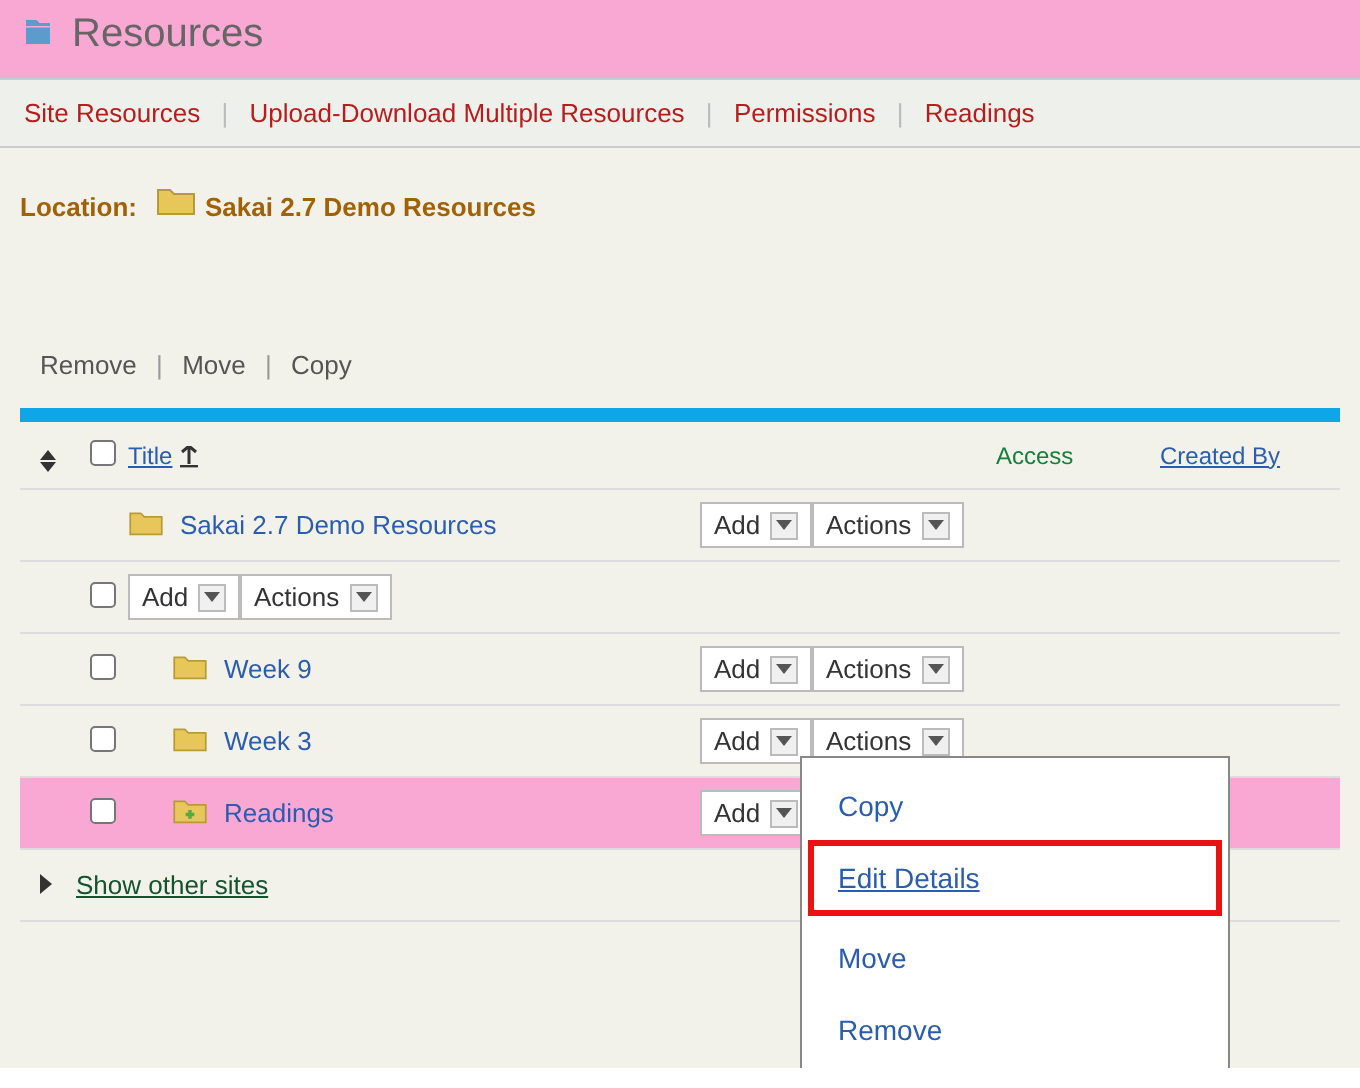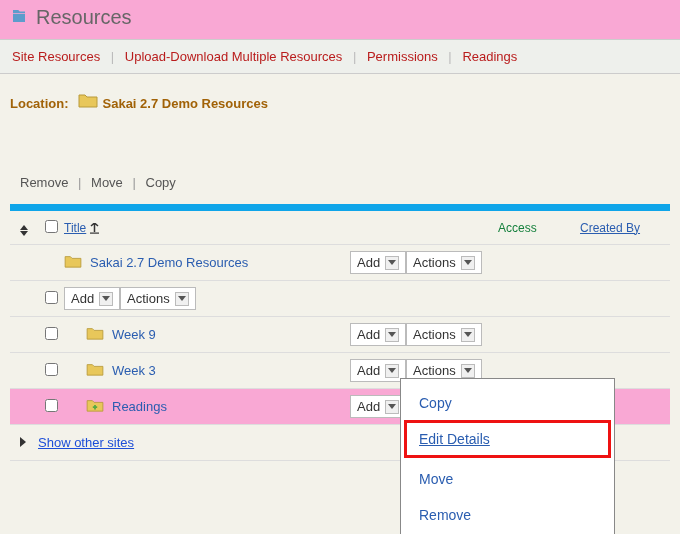--- a/index.html
+++ b/index.html
@@ -54,21 +54,21 @@
     .redbox { outline: 3px solid #e11; outline-offset: -1px; }
     
     .dropdown { position: absolute; background: #fff; border: 1px solid #888; width: 215px; z-index: 100; padding: 6px 0; }
     .dropdown-item { padding: 10px 18px; color: #2a5db0; font-size: 14px; cursor: pointer; }
     .dropdown-item.red-outline { margin: 2px 6px 6px 6px; padding: 8px 12px; outline: 3px solid #e11; text-decoration: underline; }
     
     .sort-arrows { display: inline-flex; flex-direction: column; gap: 1px; }
     .sort-arrows svg { width: 8px; height: 5px; fill: #333; }
     
     .disclosure { width: 0; height: 0; border-top: 5px solid transparent; border-bottom: 5px solid transparent; border-left: 6px solid #333; display: inline-block; margin-right: 6px; }
-    .show-other a { color: #1d4ed8; text-decoration: underline; font-size: 13px; }
+    .show-other a { color: #14532d; text-decoration: underline; font-size: 13px; }
     
     .asc-icon svg { width: 9px; height: 11px; fill: #333; margin-left: 4px; vertical-align: middle; }
     
     .wrapper { position: relative; }
   </style>
 </head>
 <body>
 
 <div class="wrapper">
 

